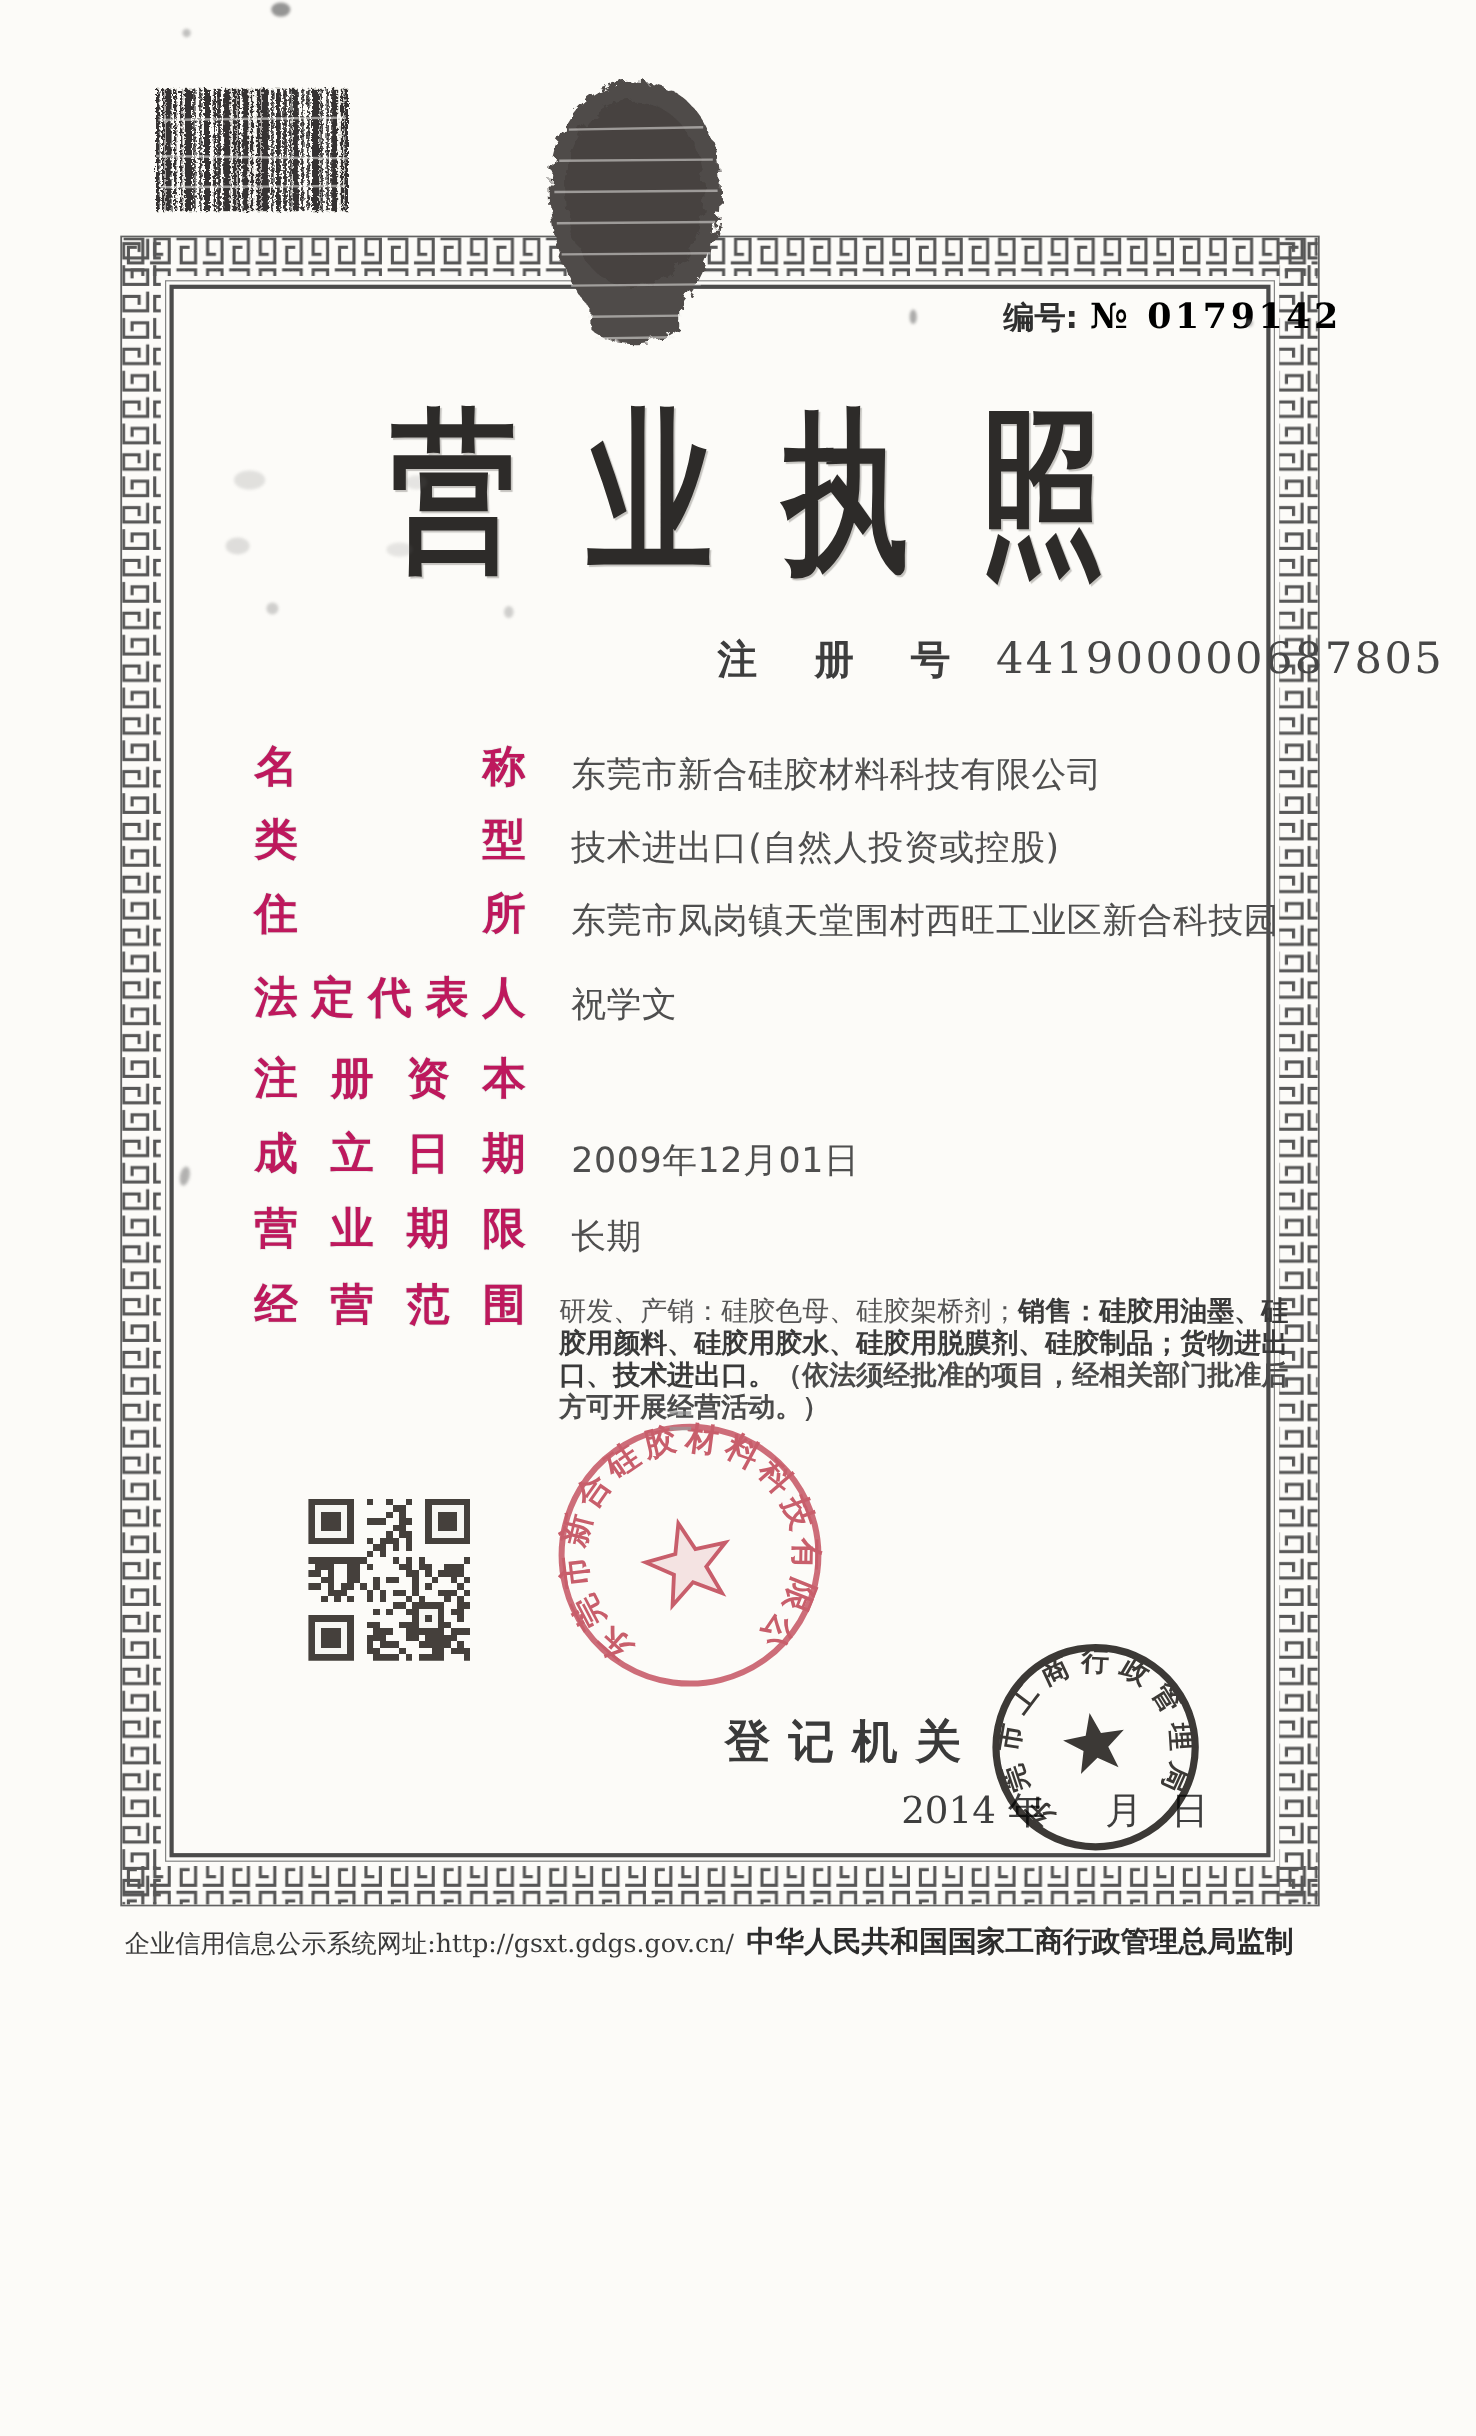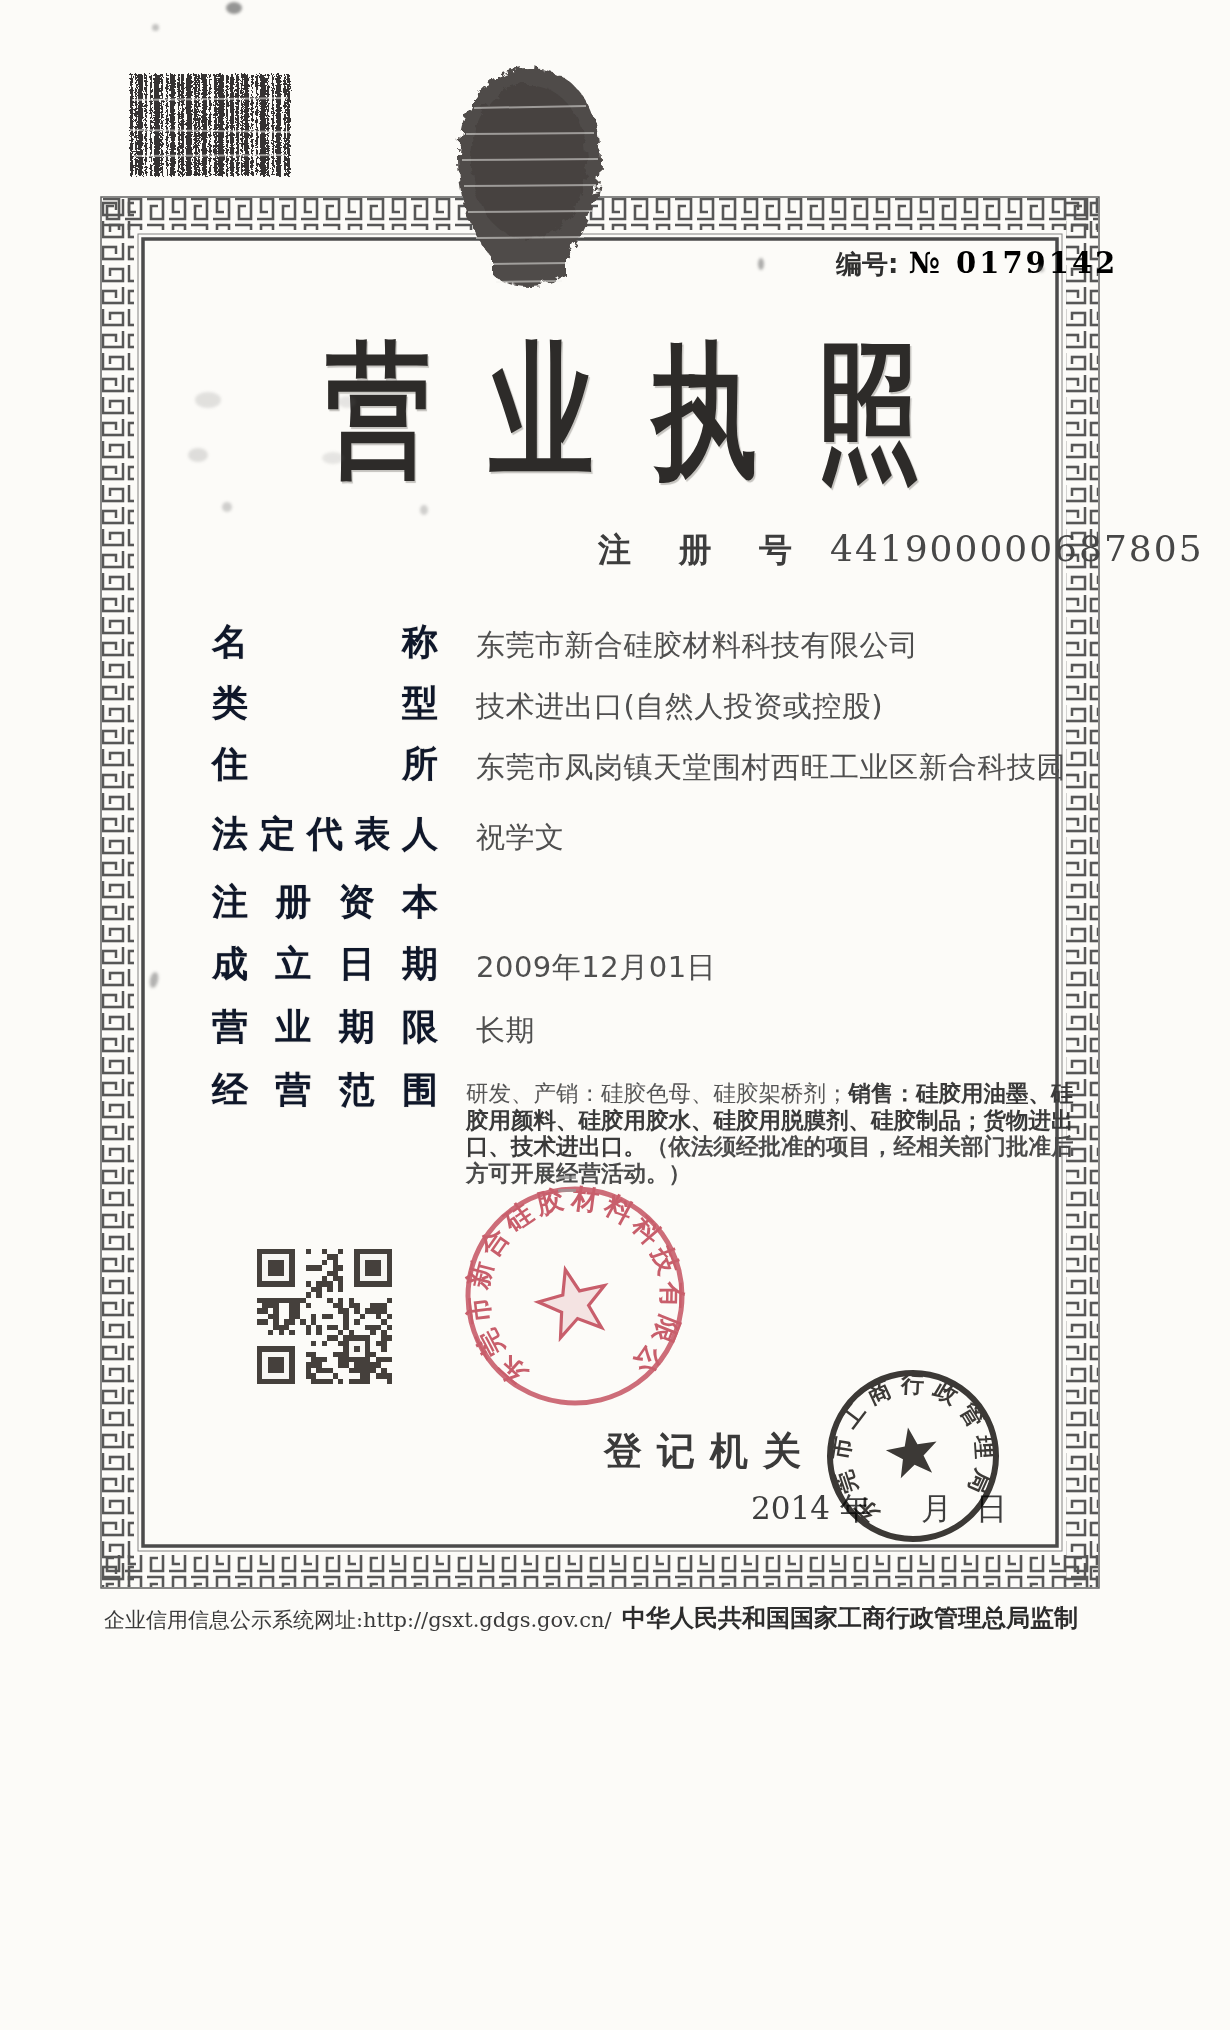--- a/index.html
+++ b/index.html
@@ -13,23 +13,23 @@
   .serial .lab{font-size:26px;font-weight:700;color:#2f2f2f;}
   .serial .num{font-family:"DejaVu Serif",serif;font-size:29px;font-weight:700;letter-spacing:3px;color:#000000;}
   .title{top:338px;left:42px;width:1230px;text-align:center;font-size:145px;line-height:1;
          font-weight:800;color:#2d2b29;letter-spacing:82px;transform:scaleX(0.72);
          transform-origin:600px 0;z-index:2;text-shadow:2px 2px 1px rgba(70,65,60,.30);}
   .regline{top:528px;left:598px;display:flex;align-items:baseline;z-index:2;}
   .regline .lab{font-size:33px;font-weight:600;letter-spacing:18px;color:#3d3d3d;}
   .regline .num{font-family:"DejaVu Serif",serif;font-size:36px;margin-left:20px;letter-spacing:2px;color:#474747;}
   
   .row{position:absolute;left:212px;width:900px;display:flex;align-items:flex-start;z-index:2;}
-  .flabel{width:226px;font-size:36px;line-height:1.1;font-weight:600;color:#0f172a;
+  .flabel{width:226px;font-size:36px;line-height:1.1;font-weight:600;color:#be185d;
           text-align:justify;text-align-last:justify;text-justify:inter-character;
-          text-shadow:0 0 1px rgba(60,60,60,.45);}
+          text-shadow:0 0 1px rgba(60,60,60,.45);font-family:Liberation Mono, monospace;}
   .fvalue{margin-left:38px;width:616px;font-size:29px;line-height:1.25;padding-top:5px;
           color:#4f4f4f;letter-spacing:.5px;}
   .scope{left:466px;top:1080px;width:620px;font-size:22.5px;line-height:26.5px;color:#555;z-index:2;}
   .scope .b{font-weight:700;color:#3a3a3a;}
   .scope .m{font-weight:600;color:#4a4a4a;}
   
   .reglabel{top:1426px;left:604px;font-size:38px;font-weight:600;letter-spacing:15px;color:#3a3a3a;z-index:2;}
   .dateline{top:1488px;left:0;width:1230px;height:42px;z-index:2;font-family:"DejaVu Serif",serif;padding-left:13px;}
   .dateline span{position:absolute;font-size:31px;color:#3e3e3e;}
   .d-year{left:751px;} .d-month{left:921px;} .d-day{left:976px;}

